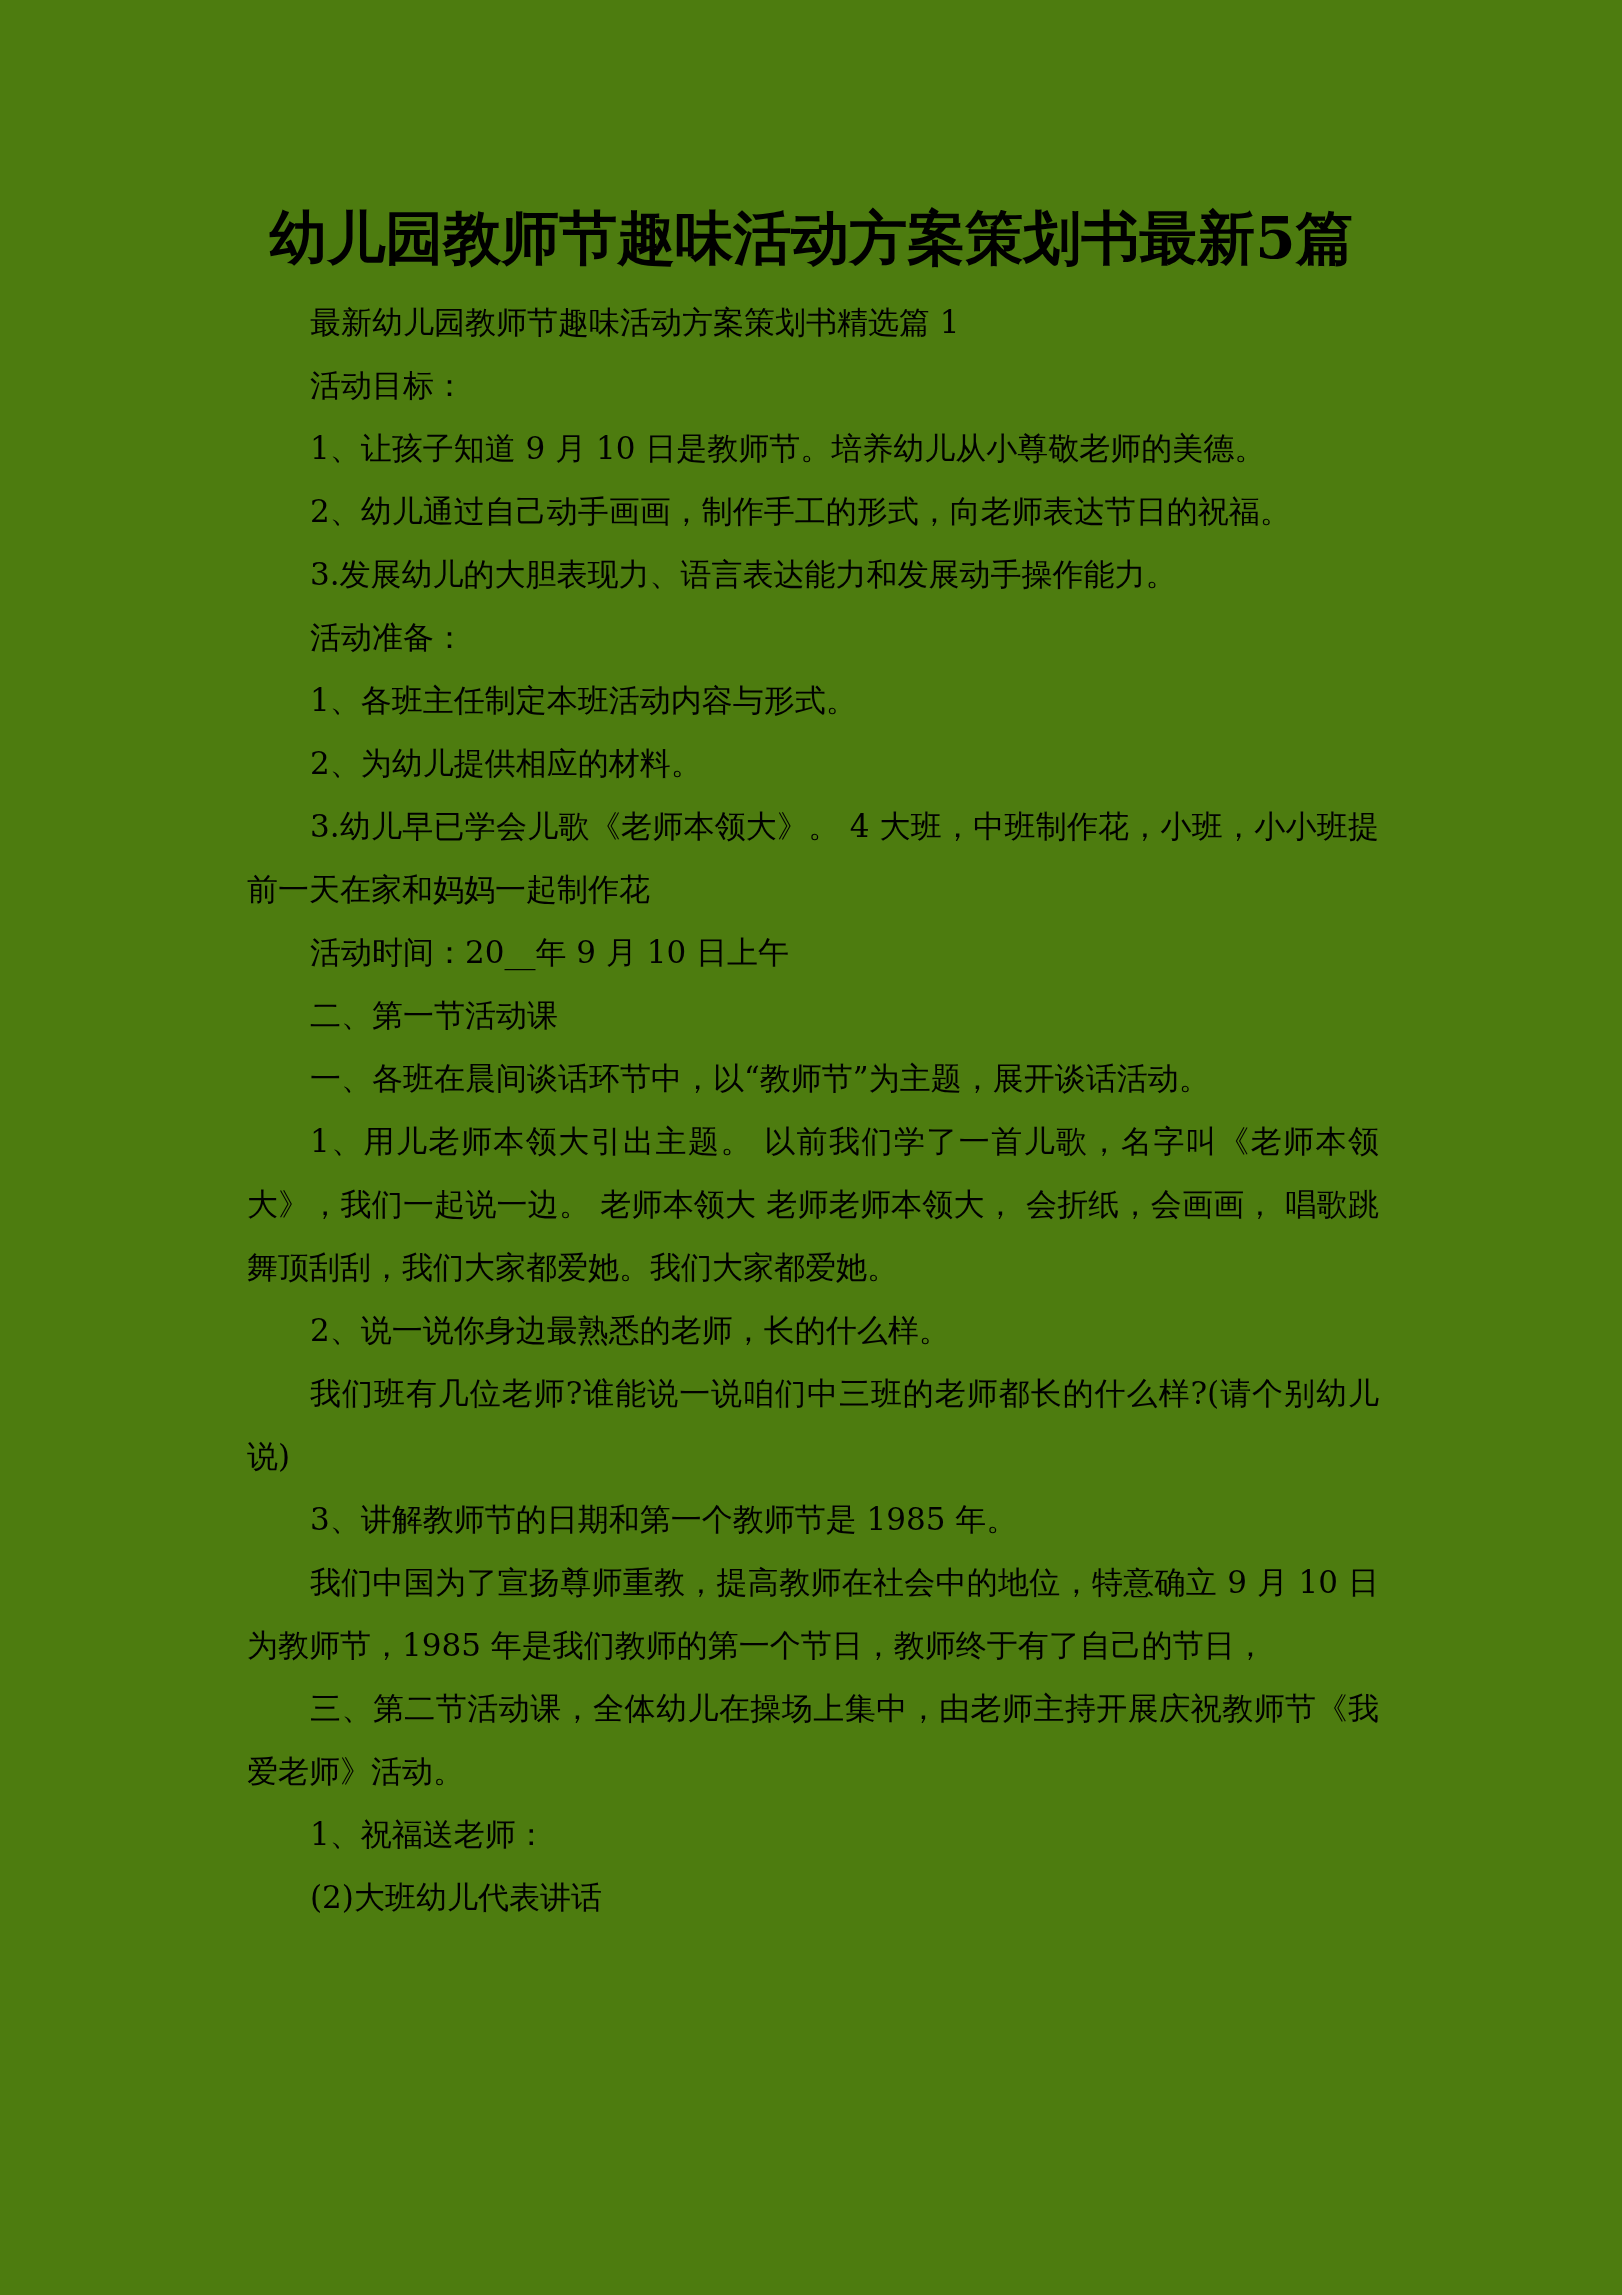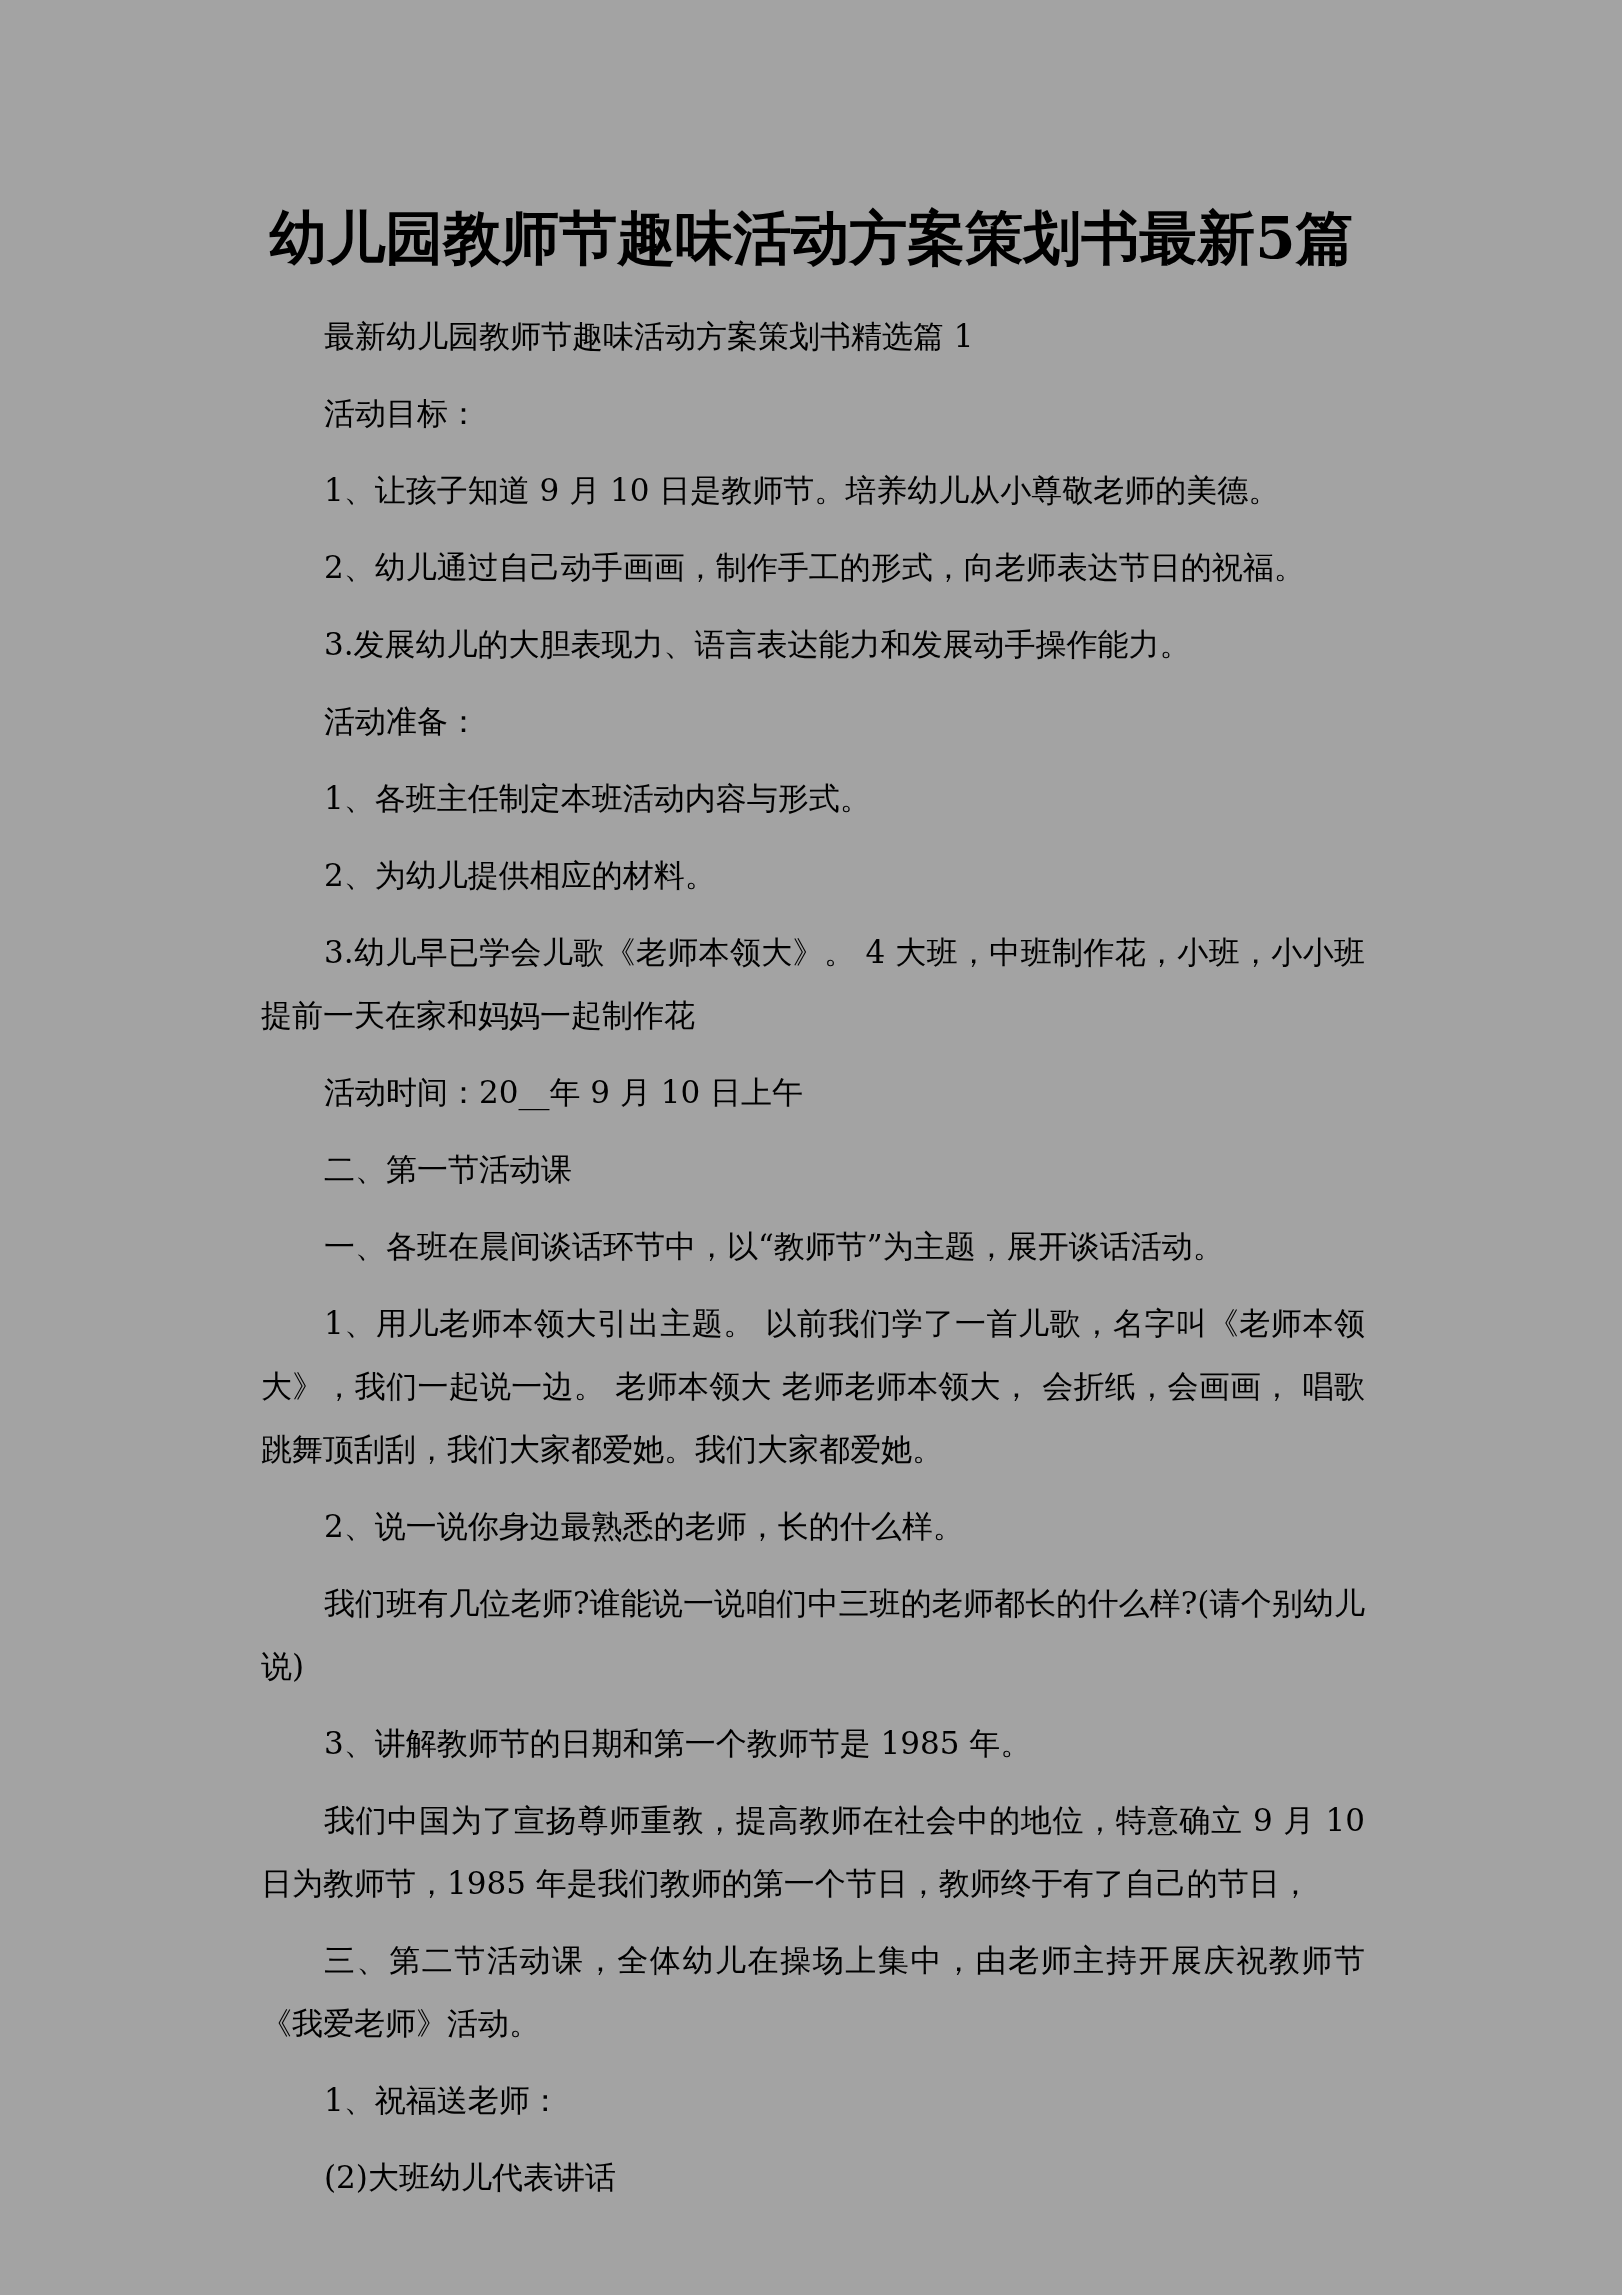--- a/index.html
+++ b/index.html
@@ -14,42 +14,42 @@
     overflow: hidden;
     color: #000000;
     font-family: "DejaVu Serif", "Liberation Serif", serif;
   }
   .page {
     position: absolute;
     left: 0;
     top: 0;
     width: 1623px;
     height: 2295px;
-    background: #a3a3a3;
+    background: #4d7c0f;
   }
   .doc-title {
     position: absolute;
     left: 0;
     top: 196px;
     width: 1623px;
     text-align: center;
     font-size: 58px;
     line-height: 85px;
     font-weight: bold;
     letter-spacing: 0px;
     white-space: nowrap;
   }
   .body-text {
     position: absolute;
     left: 247px;
     top: 291px;
     width: 1132px;
   }
   .para {
-    margin: 14px;
+    margin: 0;
     font-size: 31px;
     line-height: 63px;
     text-indent: 63px;
     text-align: justify;
     word-break: break-all;
     letter-spacing: 0px;
   }
 </style>
 </head>
 <body>

